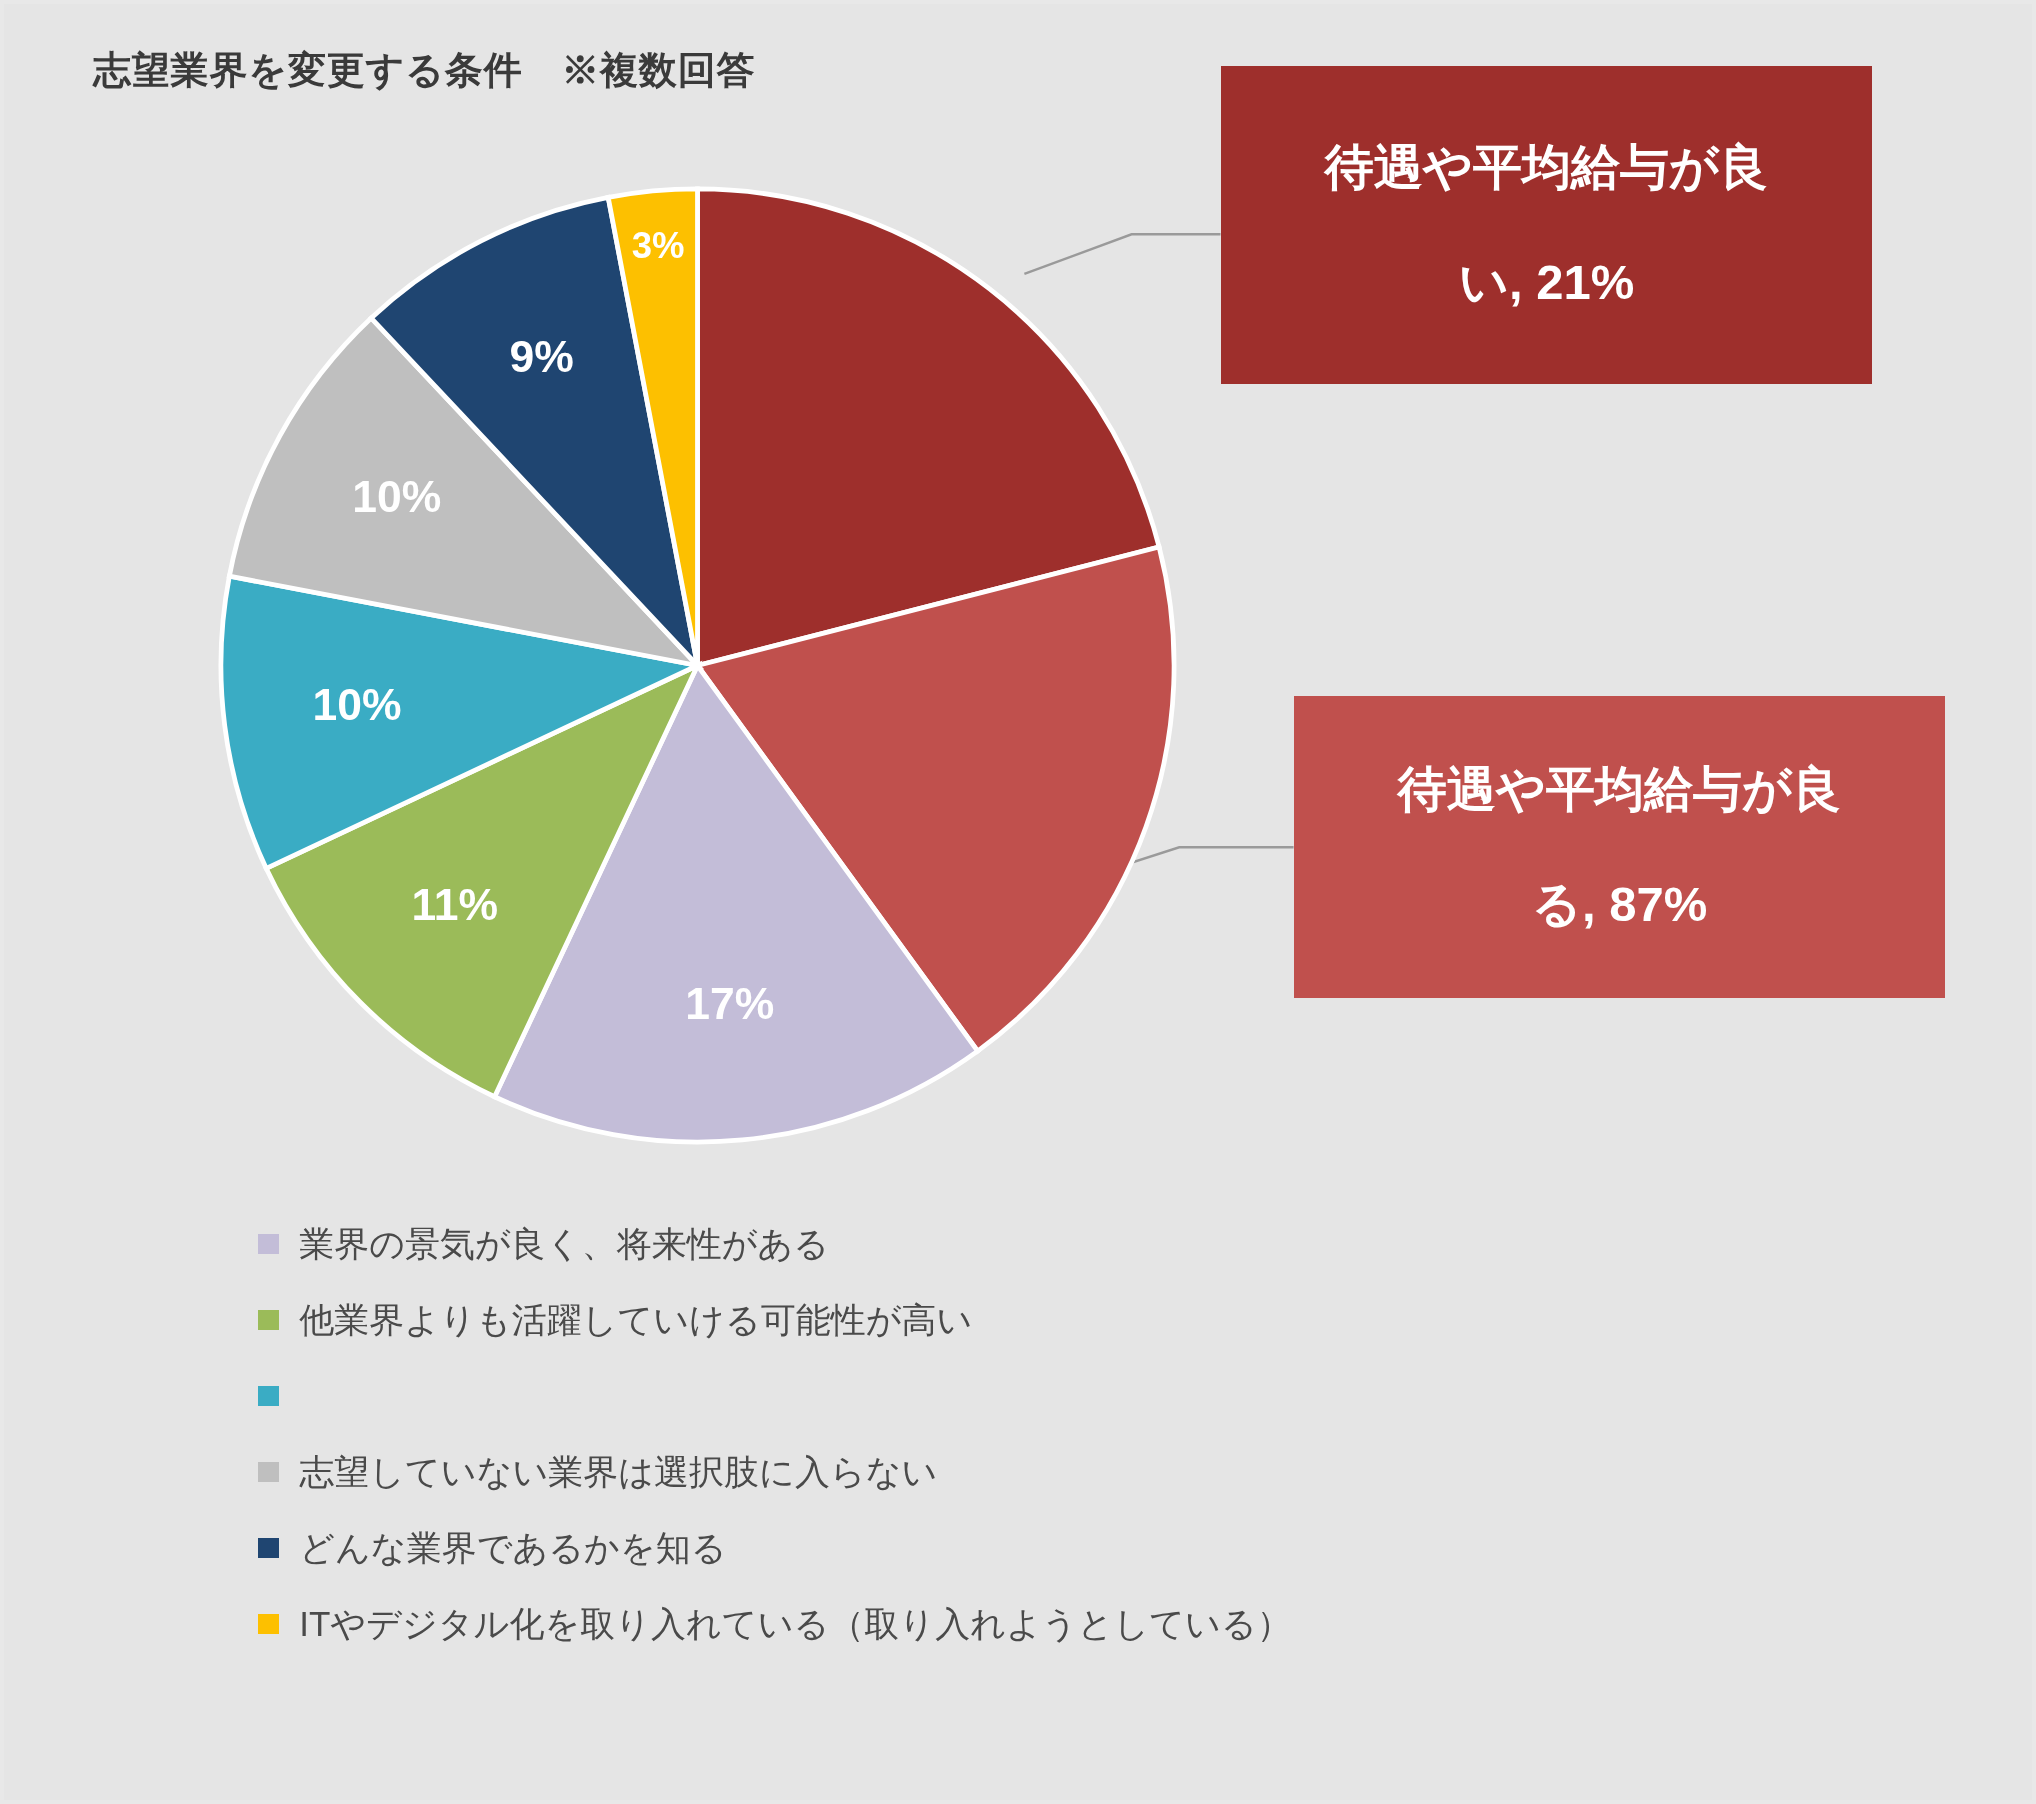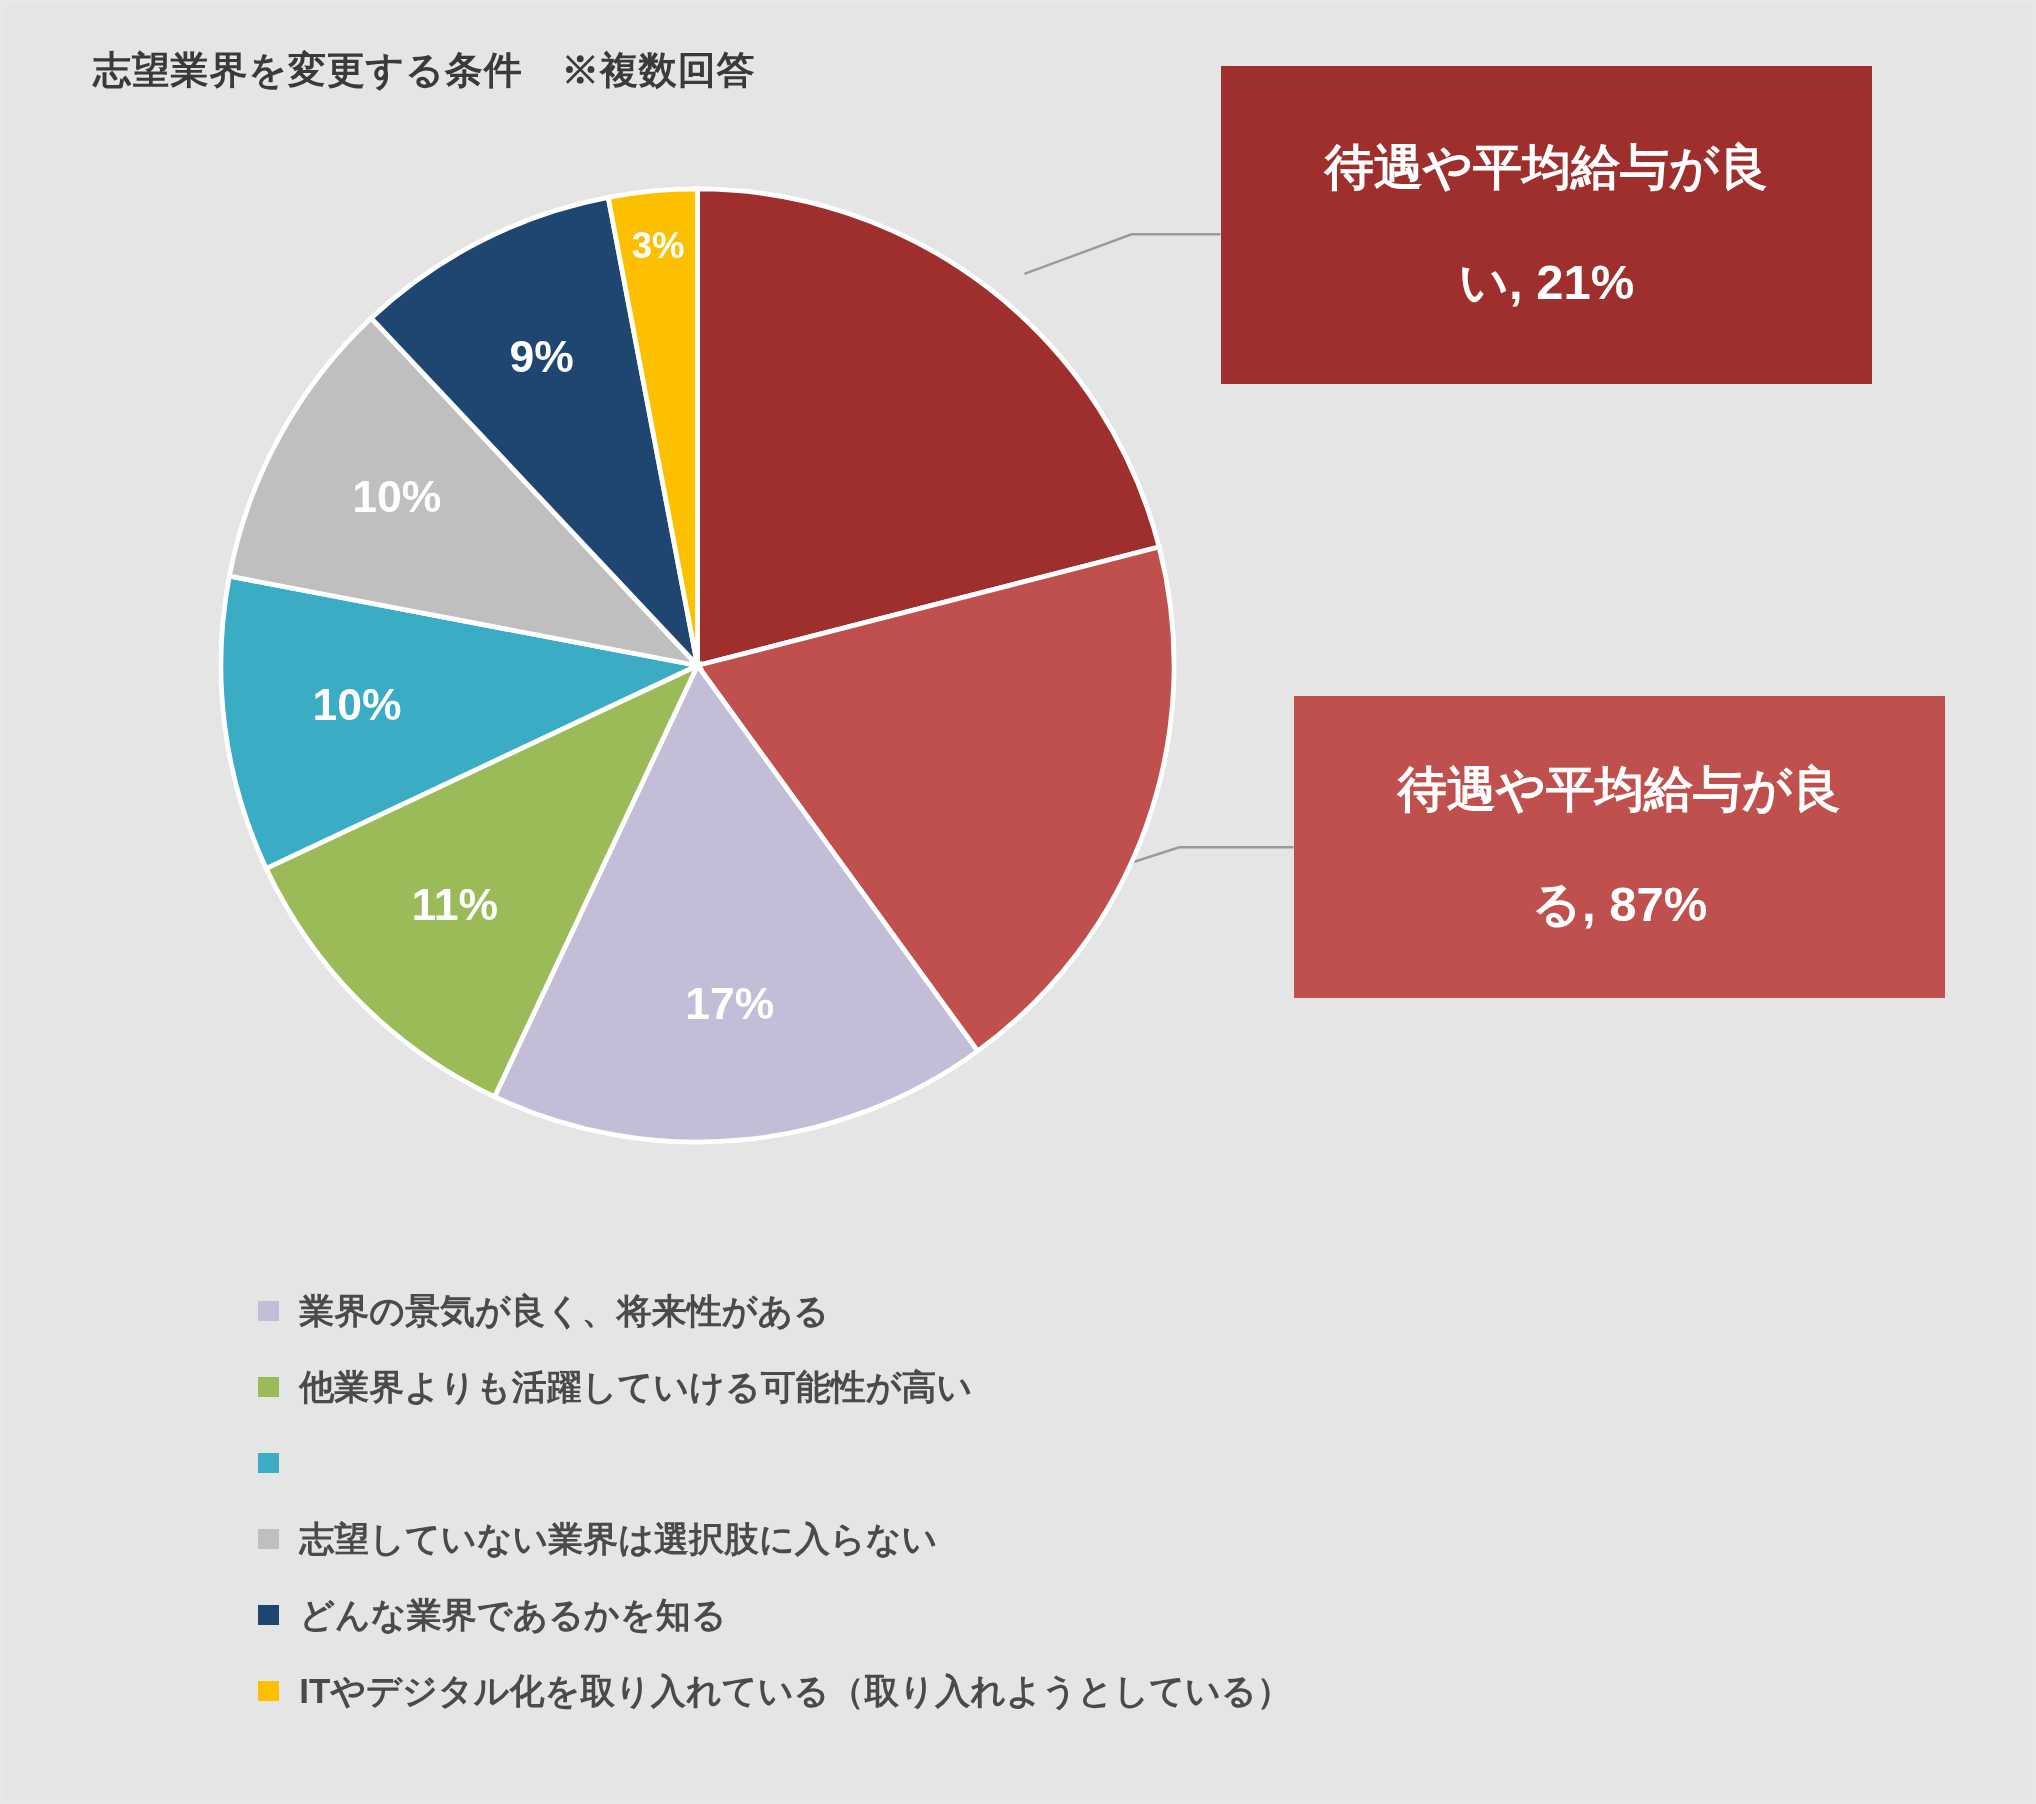--- a/index.html
+++ b/index.html
@@ -89,23 +89,22 @@
     position: absolute;
     left: 0; top: 0;
     width: 2036px;
     height: 1804px;
     pointer-events: none;
   }
   
   #legend {
     position: absolute;
     left: 254px;
-    top: 1269px;
+    top: 1202px;
     width: 1509px;
-    font-weight: bold;
   }
   .legend-row {
     display: flex;
     align-items: center;
     height: 76px;
   }
   .legend-swatch {
     width: 20.6px;
     height: 20.6px;
     margin-right: 20.6px;

